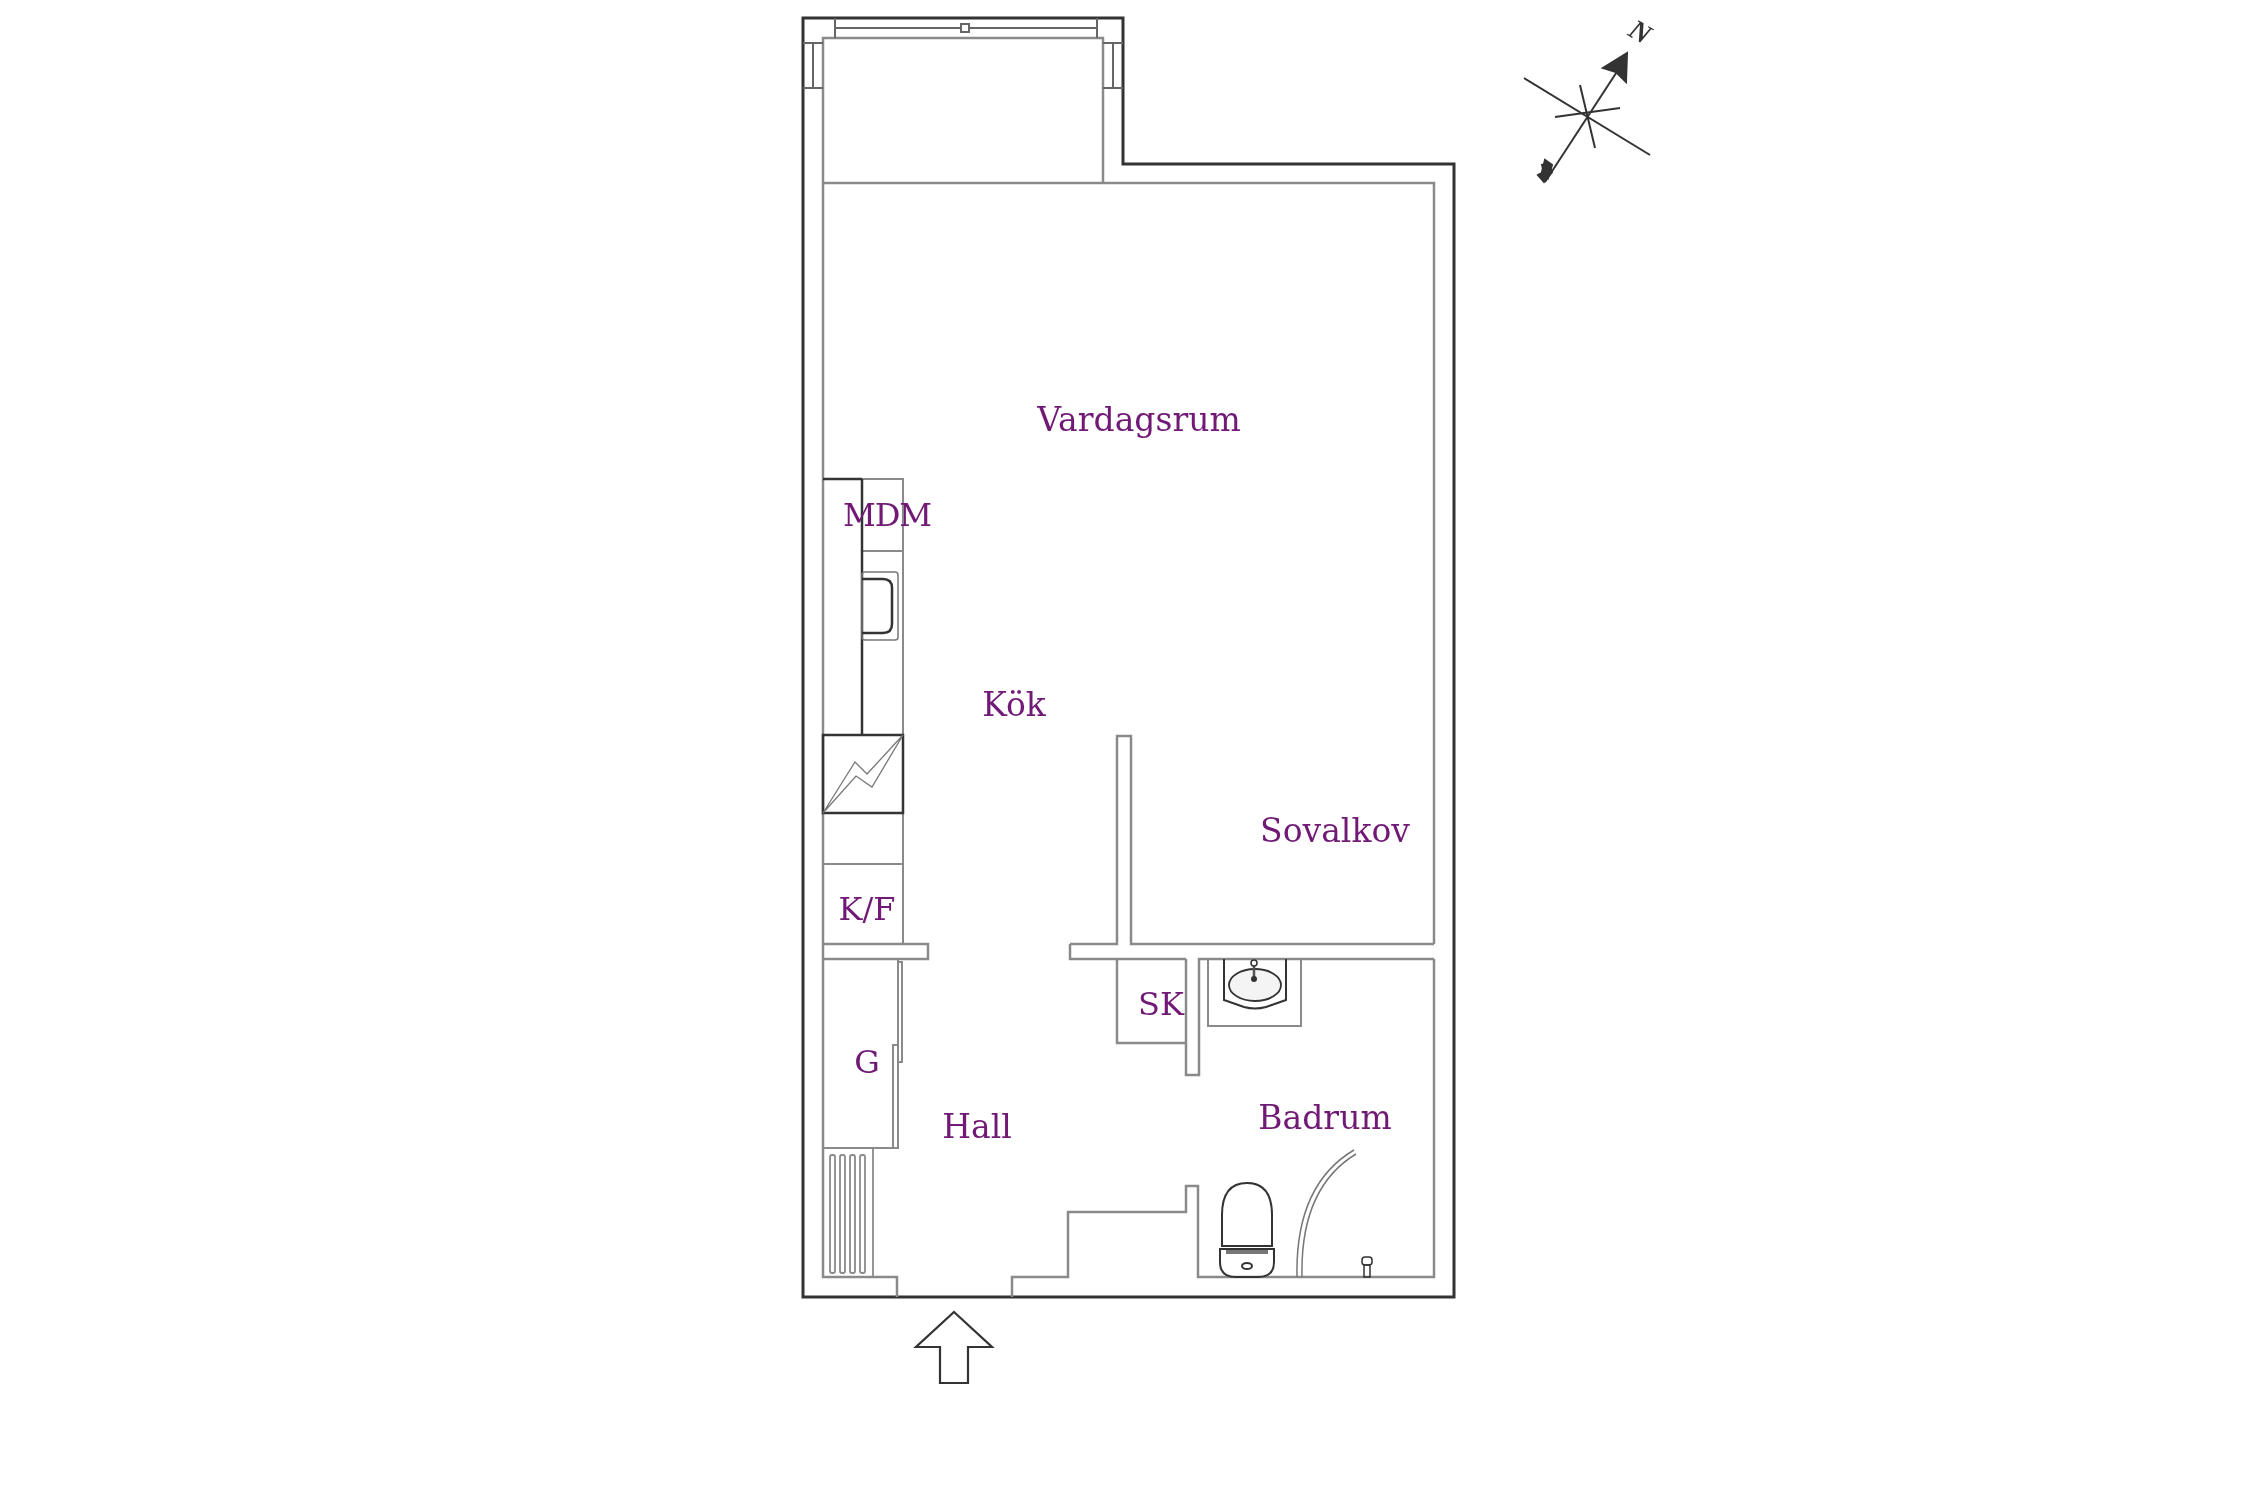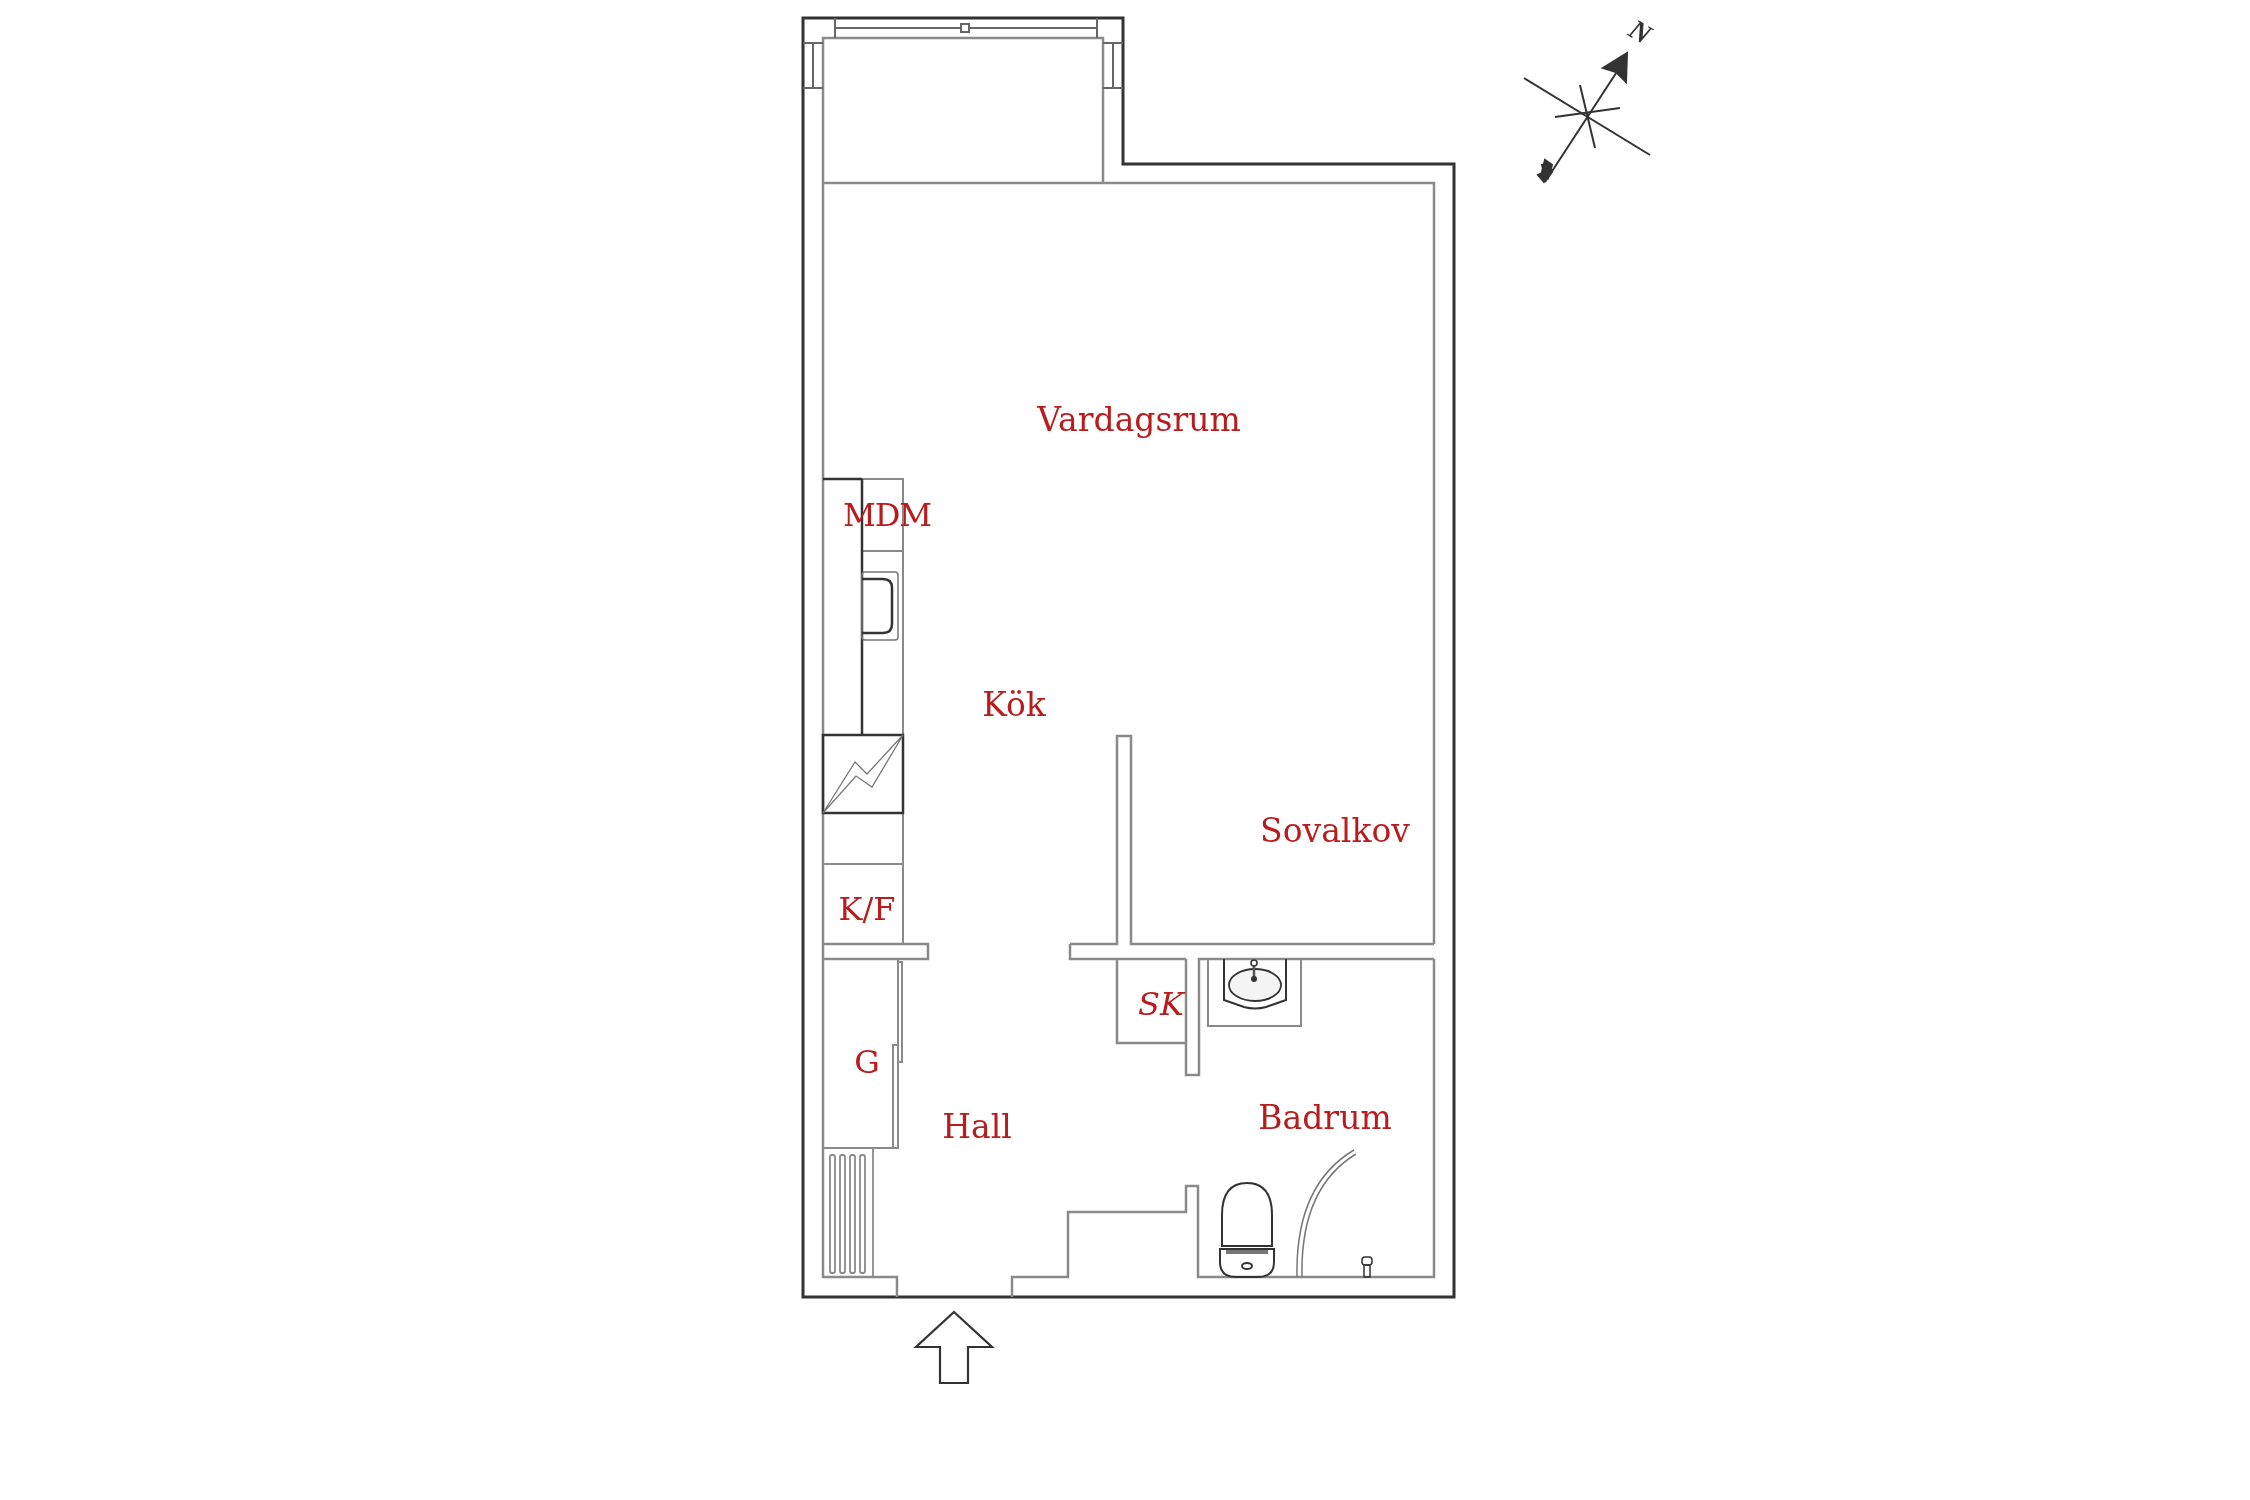--- a/index.html
+++ b/index.html
@@ -1,21 +1,21 @@
 <!DOCTYPE html>
 <html><head>
 <meta charset="utf-8">
 <style>
   html, body { margin: 0; padding: 0; background: #ffffff; }
   body { width: 2250px; height: 1500px; position: relative; overflow: hidden; }
   #plan { position: absolute; left: 0; top: 0; width: 2250px; height: 1500px; }
   .lbl {
     position: absolute;
     font-family: "DejaVu Serif", "Liberation Serif", serif;
-    color: #b91c1c;
+    color: #701a75;
     white-space: nowrap;
     transform: translate(-50%, -50%);
     line-height: 1;
   }
   .lbl.big { font-size: 33px; }
   .lbl.mid { font-size: 32px; }
   .n-label {
     position: absolute;
     font-family: "Liberation Serif", "DejaVu Serif", serif;
     font-style: italic;
@@ -144,15 +144,15 @@
 
 <div class="lbl big" style="left:1139px;top:419px;">Vardagsrum</div>
 <div class="lbl big" style="left:1014px;top:704px;text-align:center;">Kök</div>
 <div class="lbl big" style="left:1335px;top:830px;">Sovalkov</div>
 <div class="lbl big" style="left:977px;top:1126px;">Hall</div>
 <div class="lbl big" style="left:1325px;top:1117px;">Badrum</div>
 
 <div class="lbl mid" style="left:875px;top:515px;letter-spacing:-1px;margin-left:12px;">MDM</div>
 <div class="lbl mid" style="left:867px;top:909px;text-align:center;">K/F</div>
 <div class="lbl mid" style="left:867px;top:1062px;">G</div>
-<div class="lbl mid" style="left:1161px;top:1004px;font-style:italic;">SK</div>
+<div class="lbl mid" style="left:1161px;top:1004px;">SK</div>
 
 <div class="n-label" style="left:1640px;top:32px;">N</div>
 
 </body></html>

